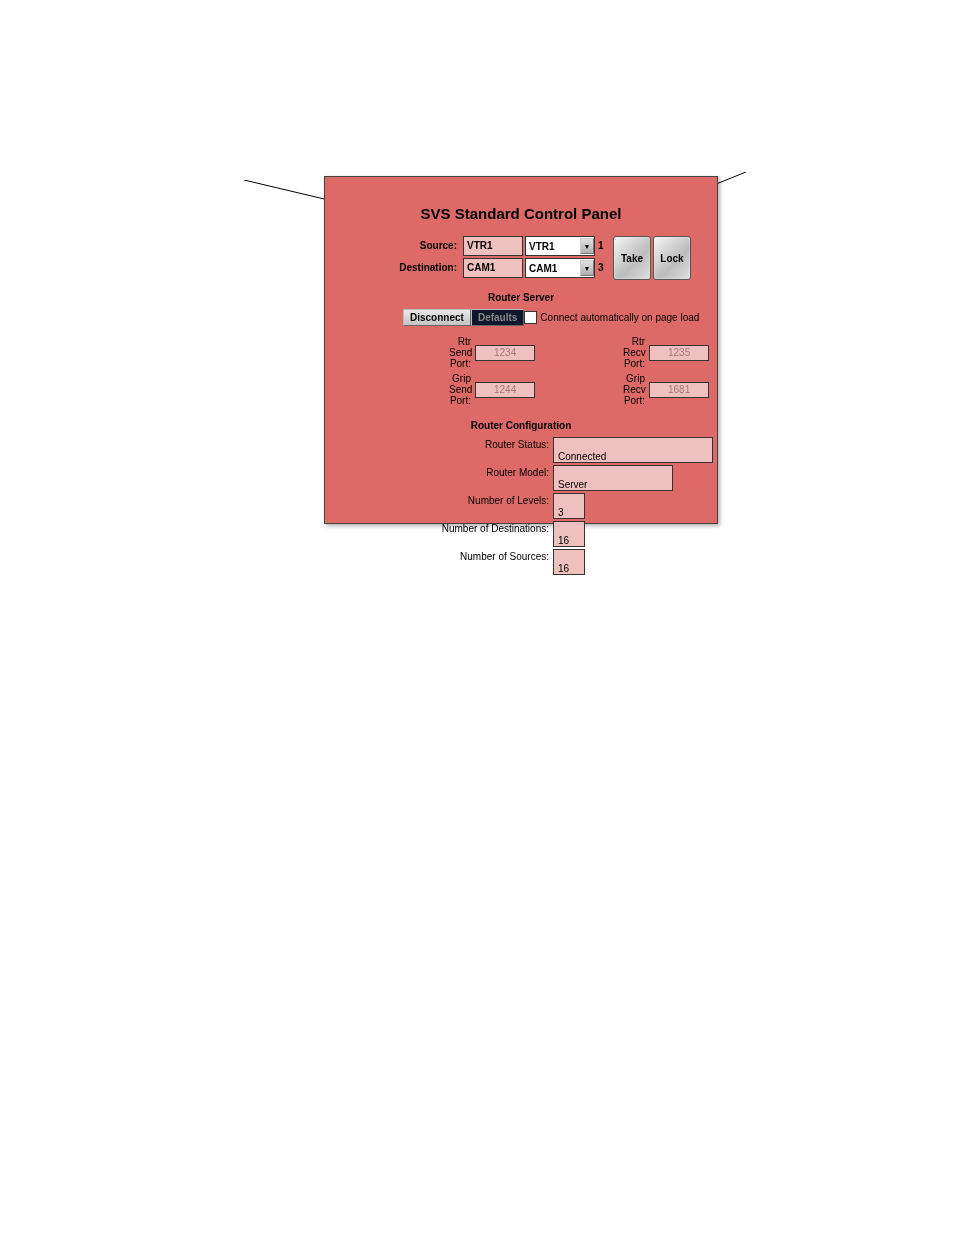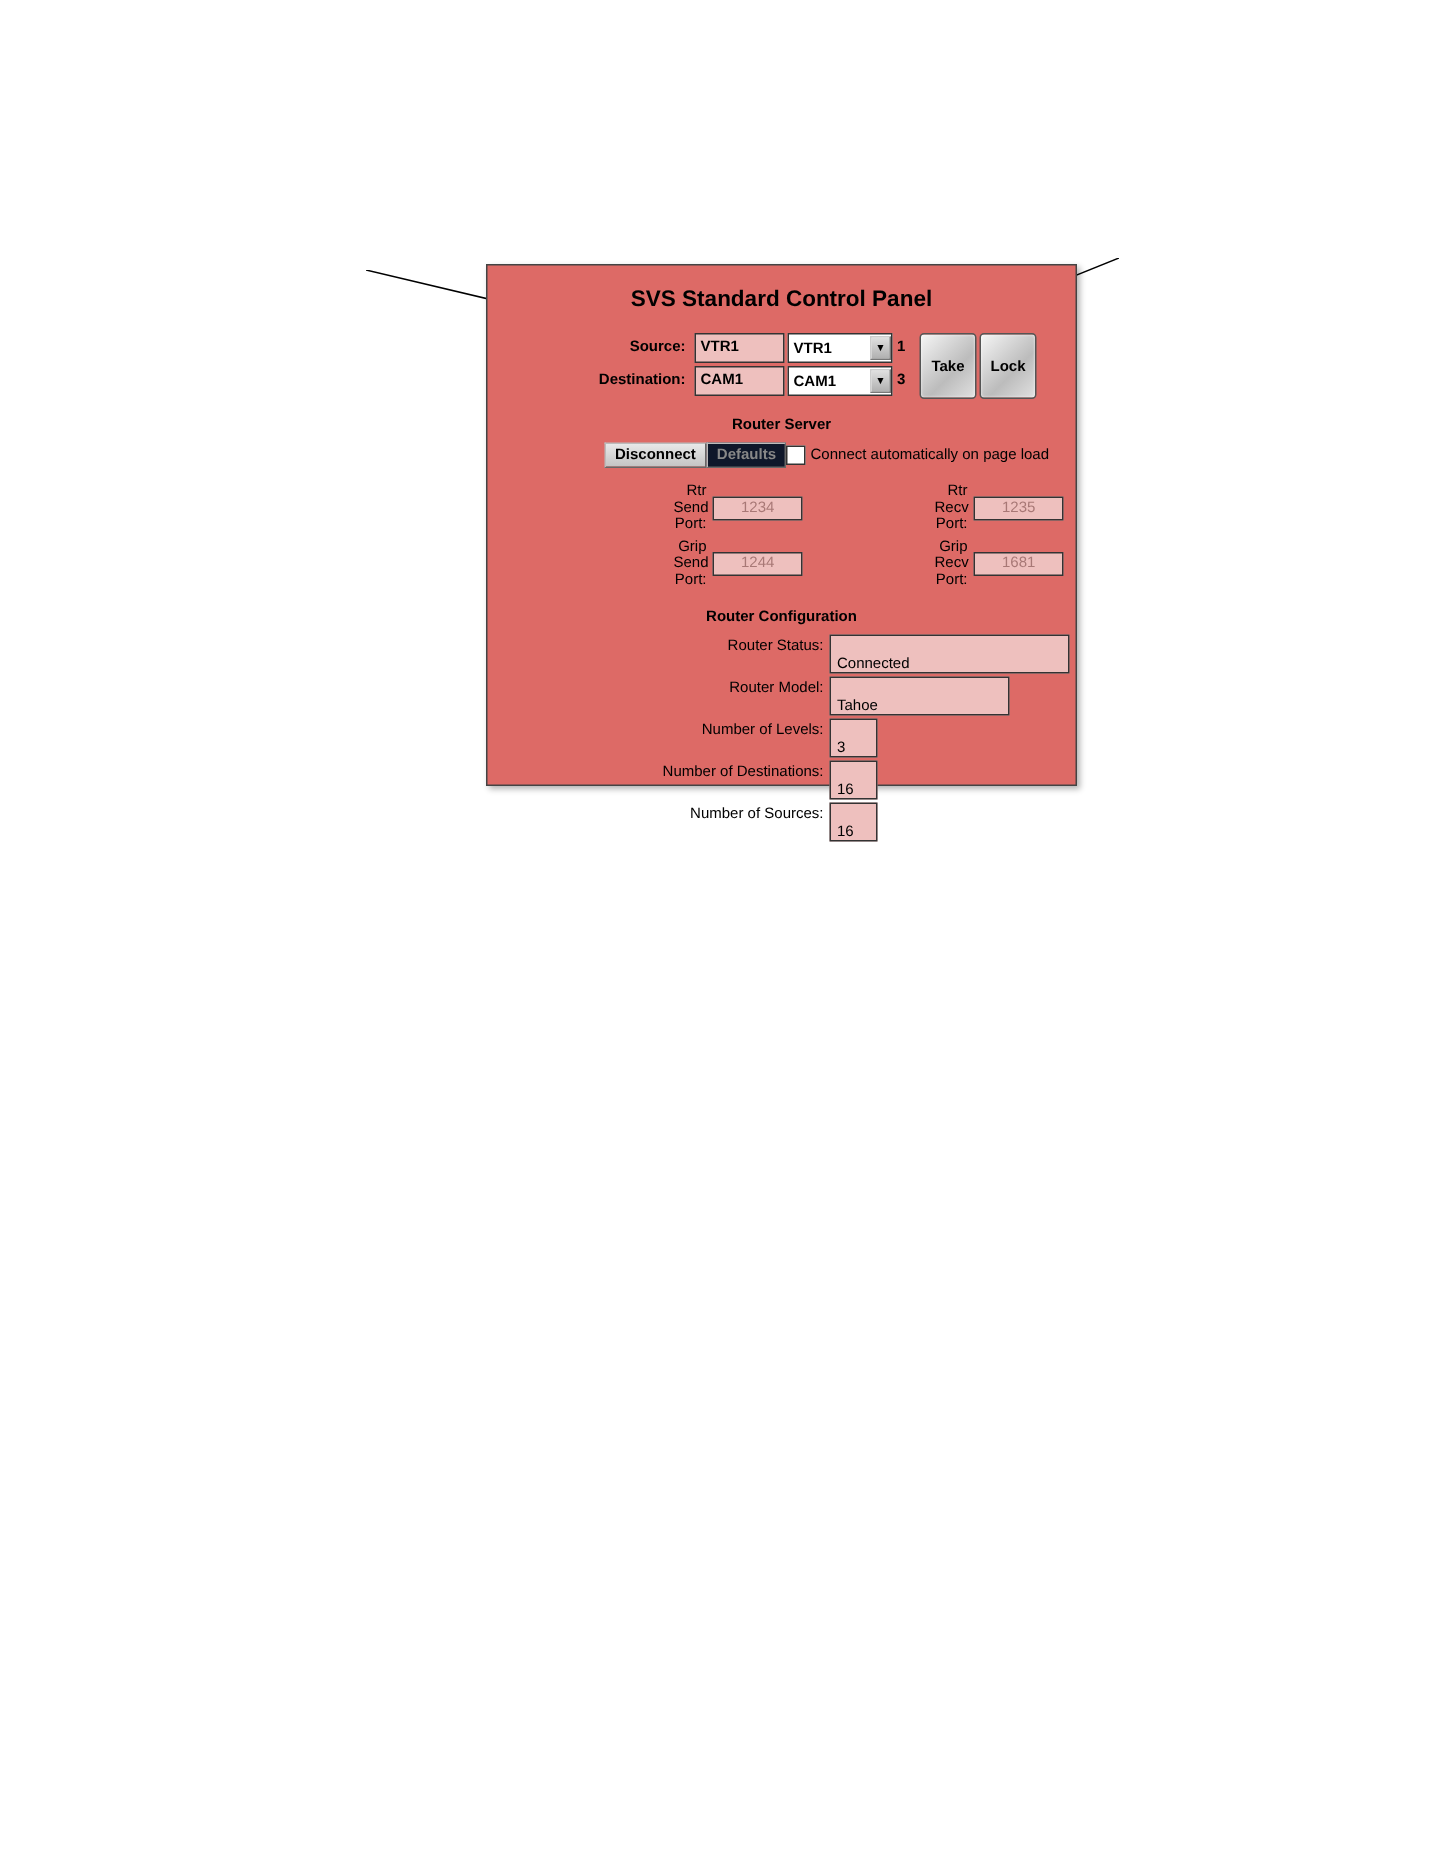--- a/index.html
+++ b/index.html
@@ -19,21 +19,21 @@
     height: 346px;
     background: #dd6a66;
     border: 1px solid #444;
     box-shadow: 2px 2px 4px rgba(0,0,0,0.3);
   }
   .title {
     text-align: center;
     font-weight: bold;
     font-size: 15px;
     color: #000;
-    margin-top: 14px;
+    margin-top: 28px;
     margin-bottom: 14px;
   }
   .sd-grid {
     display: grid;
     grid-template-columns: 68px 60px 70px 14px 38px 38px;
     grid-template-rows: 20px 20px;
     gap: 2px 2px;
     margin-left: 68px;
     align-items: stretch;
     font-size: 10px;
@@ -252,21 +252,21 @@
     <div class="ptxt">1681</div>
   </div>
 
   <div class="section-title">Router Configuration</div>
 
   <div class="cfg">
     <div class="clbl">Router Status:</div>
     <div class="cval wide">Connected</div>
 
     <div class="clbl">Router Model:</div>
-    <div class="cval wide" style="width:120px;">Tahoe</div>
+    <div class="cval wide" style="width:120px;">Server</div>
 
     <div class="clbl">Number of Levels:</div>
     <div class="cval narrow">3</div>
 
     <div class="clbl">Number of Destinations:</div>
     <div class="cval narrow">16</div>
 
     <div class="clbl">Number of Sources:</div>
     <div class="cval narrow">16</div>
   </div>

